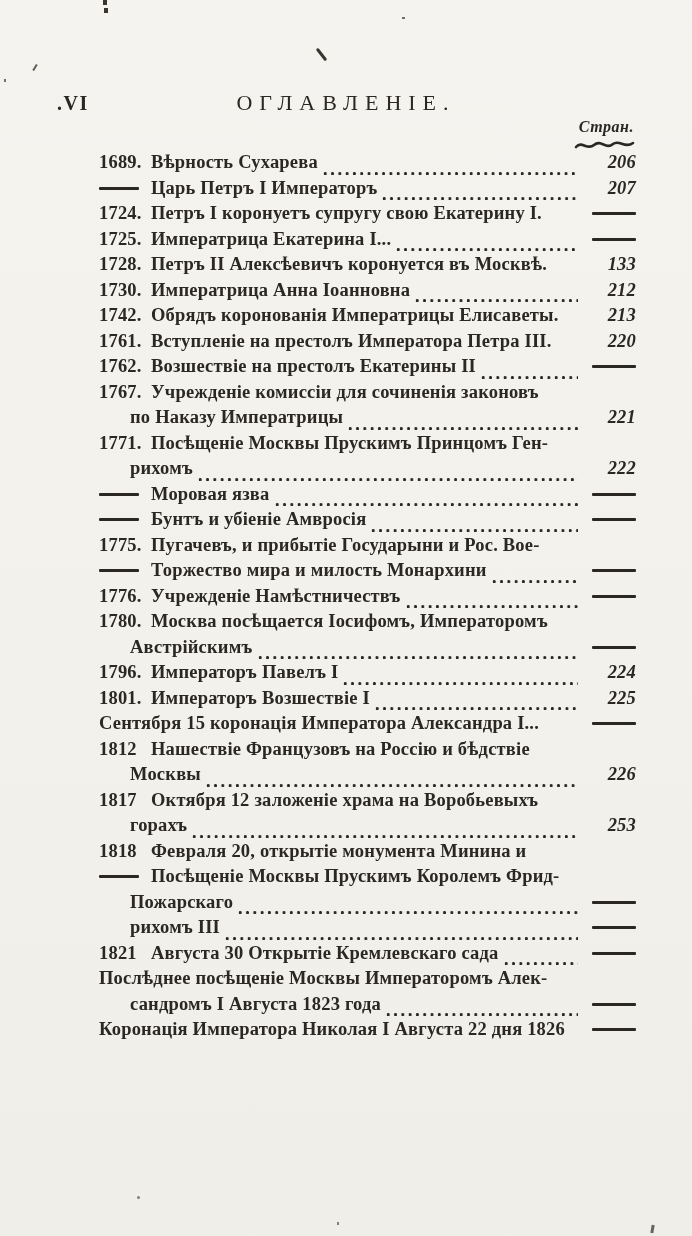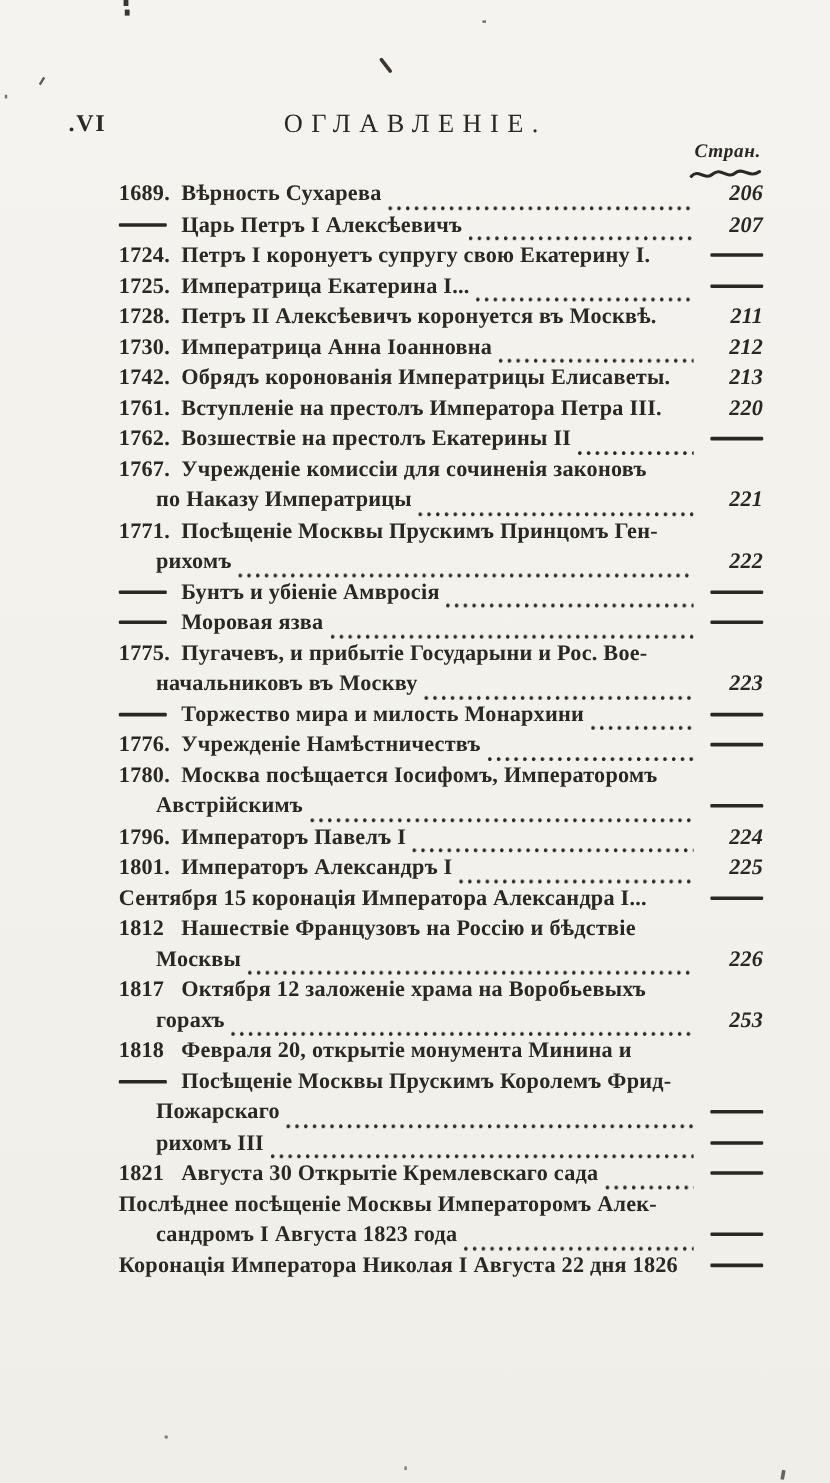--- a/index.html
+++ b/index.html
@@ -69,41 +69,41 @@
 
   <div class="toc">
       <div class="row">
         <span class="year">1689.</span>
         <span class="text">Вѣрность Сухарева</span>
         <span class="leader"></span>
         <span class="pagecol">206</span>
       </div>
       <div class="row">
         <span class="year"><span class="dash"></span></span>
-        <span class="text">Царь Петръ I Алексѣевичъ</span>
+        <span class="text">Царь Петръ I Императоръ</span>
         <span class="leader"></span>
         <span class="pagecol">207</span>
       </div>
       <div class="row">
         <span class="year">1724.</span>
         <span class="text">Петръ I коронуетъ супругу свою Екатерину I.</span>
         <span class="spacer"></span>
         <span class="pagecol"><span class="dash"></span></span>
       </div>
       <div class="row">
         <span class="year">1725.</span>
         <span class="text">Императрица Екатерина I...</span>
         <span class="leader"></span>
         <span class="pagecol"><span class="dash"></span></span>
       </div>
       <div class="row">
         <span class="year">1728.</span>
         <span class="text">Петръ II Алексѣевичъ коронуется въ Москвѣ.</span>
         <span class="spacer"></span>
-        <span class="pagecol">211</span>
+        <span class="pagecol">133</span>
       </div>
       <div class="row">
         <span class="year">1730.</span>
         <span class="text">Императрица Анна Іоанновна</span>
         <span class="leader"></span>
         <span class="pagecol">212</span>
       </div>
       <div class="row">
         <span class="year">1742.</span>
         <span class="text">Обрядъ коронованія Императрицы Елисаветы.</span>
@@ -139,41 +139,36 @@
         <span class="spacer"></span>
         <span class="pagecol"></span>
       </div>
       <div class="row indent">
         <span class="text">рихомъ</span>
         <span class="leader"></span>
         <span class="pagecol">222</span>
       </div>
       <div class="row">
         <span class="year"><span class="dash"></span></span>
+        <span class="text">Моровая язва</span>
+        <span class="leader"></span>
+        <span class="pagecol"><span class="dash"></span></span>
+      </div>
+      <div class="row">
+        <span class="year"><span class="dash"></span></span>
         <span class="text">Бунтъ и убіеніе Амвросія</span>
-        <span class="leader"></span>
-        <span class="pagecol"><span class="dash"></span></span>
-      </div>
-      <div class="row">
-        <span class="year"><span class="dash"></span></span>
-        <span class="text">Моровая язва</span>
         <span class="leader"></span>
         <span class="pagecol"><span class="dash"></span></span>
       </div>
       <div class="row">
         <span class="year">1775.</span>
         <span class="text">Пугачевъ, и прибытіе Государыни и Рос. Вое-</span>
         <span class="spacer"></span>
         <span class="pagecol"></span>
       </div>
-      <div class="row indent">
-        <span class="text">начальниковъ въ Москву</span>
-        <span class="leader"></span>
-        <span class="pagecol">223</span>
-      </div>
       <div class="row">
         <span class="year"><span class="dash"></span></span>
         <span class="text">Торжество мира и милость Монархини</span>
         <span class="leader"></span>
         <span class="pagecol"><span class="dash"></span></span>
       </div>
       <div class="row">
         <span class="year">1776.</span>
         <span class="text">Учрежденіе Намѣстничествъ</span>
         <span class="leader"></span>
@@ -191,21 +186,21 @@
         <span class="pagecol"><span class="dash"></span></span>
       </div>
       <div class="row">
         <span class="year">1796.</span>
         <span class="text">Императоръ Павелъ I</span>
         <span class="leader"></span>
         <span class="pagecol">224</span>
       </div>
       <div class="row">
         <span class="year">1801.</span>
-        <span class="text">Императоръ Александръ I</span>
+        <span class="text">Императоръ Возшествіе I</span>
         <span class="leader"></span>
         <span class="pagecol">225</span>
       </div>
       <div class="row full">
         <span class="text">Сентября 15 коронація Императора Александра I...</span>
         <span class="spacer"></span>
         <span class="pagecol"><span class="dash"></span></span>
       </div>
       <div class="row">
         <span class="year">1812</span>

